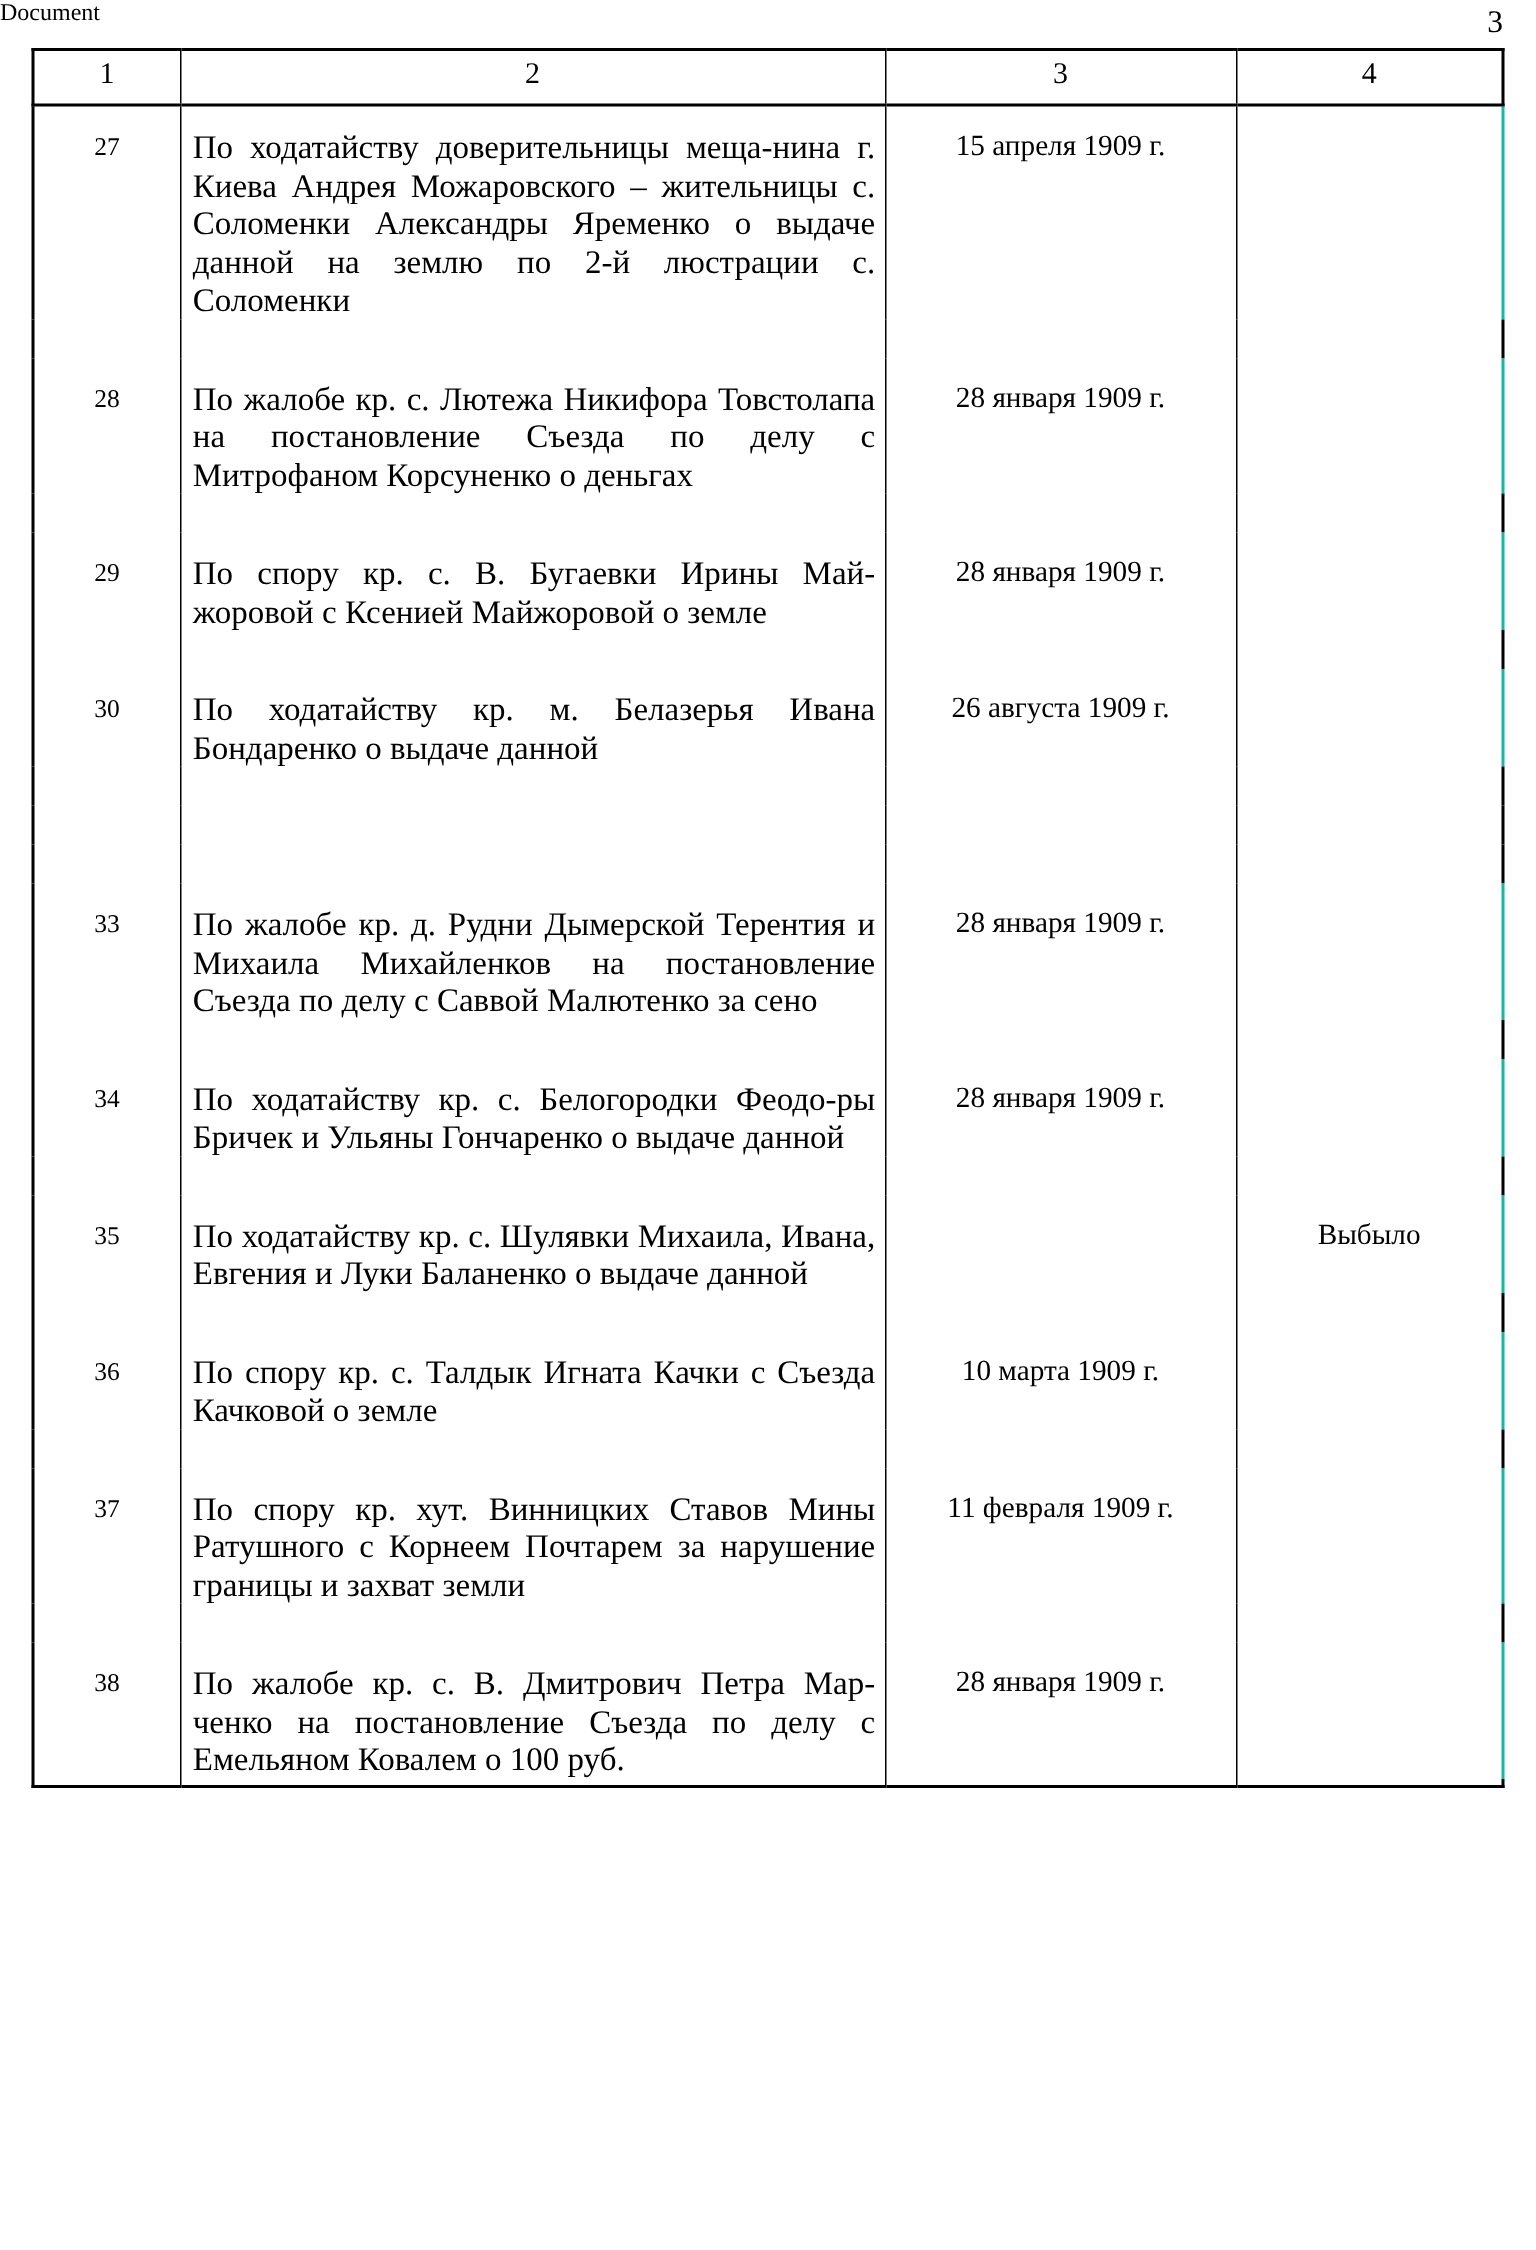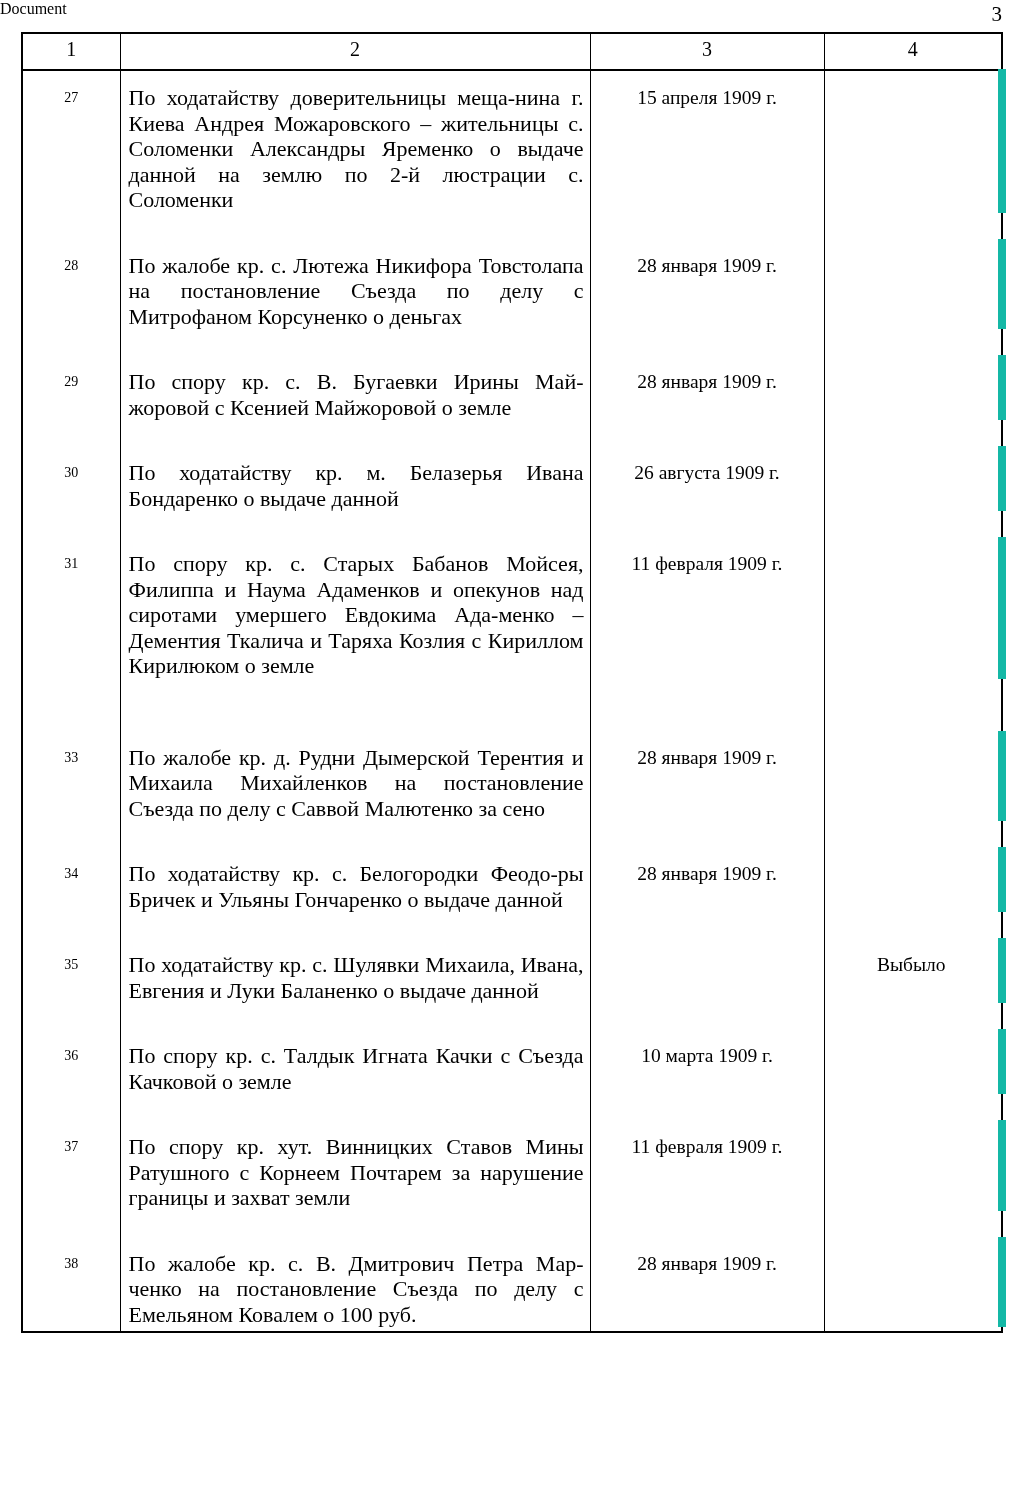--- a/index.html
+++ b/index.html
@@ -60,41 +60,41 @@
     height: 33px;
     padding: 0 0 2px 0;
   }
   table.register thead th.first { border-left: 2px solid #000000; }
   table.register thead th.last  { border-right: 2px solid #000000; }
 
   table.register tbody td { border-top: none; border-bottom: none; }
   table.register tbody tr td.col-num {
     border-left: 2px solid #000000;
     text-align: center;
-    font-size: 14px;
+    font-size: 17px;
     line-height: 25.5px;
     padding-top: 14px;
   }
   table.register tbody tr td.col-desc {
     text-align: justify;
     text-align-last: left;
     font-size: 22px;
     line-height: 25.5px;
     padding: 14px 6px 0 8px;
     hyphens: manual;
   }
   table.register tbody tr td.col-date {
     text-align: center;
     font-size: 19.5px;
     line-height: 25.5px;
     padding: 14px 4px 0 4px;
     white-space: nowrap;
   }
   table.register tbody tr td.col-note {
-    border-right: 8px solid #14b8a6;
+    border-right: 2px solid #14b8a6;
     text-align: center;
     font-size: 19.5px;
     line-height: 25.5px;
     padding: 14px 4px 0 4px;
   }
   table.register tbody tr.spacer td {
     height: 26px;
     padding: 0;
     font-size: 0;
     line-height: 0;
@@ -172,26 +172,20 @@
           <td class="col-desc">По ходатайству кр. м. Белазерья Ивана Бондаренко о выдаче данной</td>
           <td class="col-date">26 августа 1909 г.</td>
           <td class="col-note"></td>
         </tr>
         <tr class="spacer">
           <td class="col-num"></td>
           <td class="col-desc"></td>
           <td class="col-date"></td>
           <td class="col-note"></td>
         </tr>
-        <tr>
-          <td class="col-num">31</td>
-          <td class="col-desc">По спору кр. с. Старых Бабанов Мойсея, Филиппа и Наума Адаменков и опекунов над сиротами умершего Евдокима Ада-<wbr>менко – Дементия Ткалича и Таряха Козлия с Кириллом Кирилюком о земле</td>
-          <td class="col-date">11 февраля 1909 г.</td>
-          <td class="col-note"></td>
-        </tr>
         <tr class="spacer">
           <td class="col-num"></td>
           <td class="col-desc"></td>
           <td class="col-date"></td>
           <td class="col-note"></td>
         </tr>
         <tr class="spacer">
           <td class="col-num"></td>
           <td class="col-desc"></td>
           <td class="col-date"></td>

